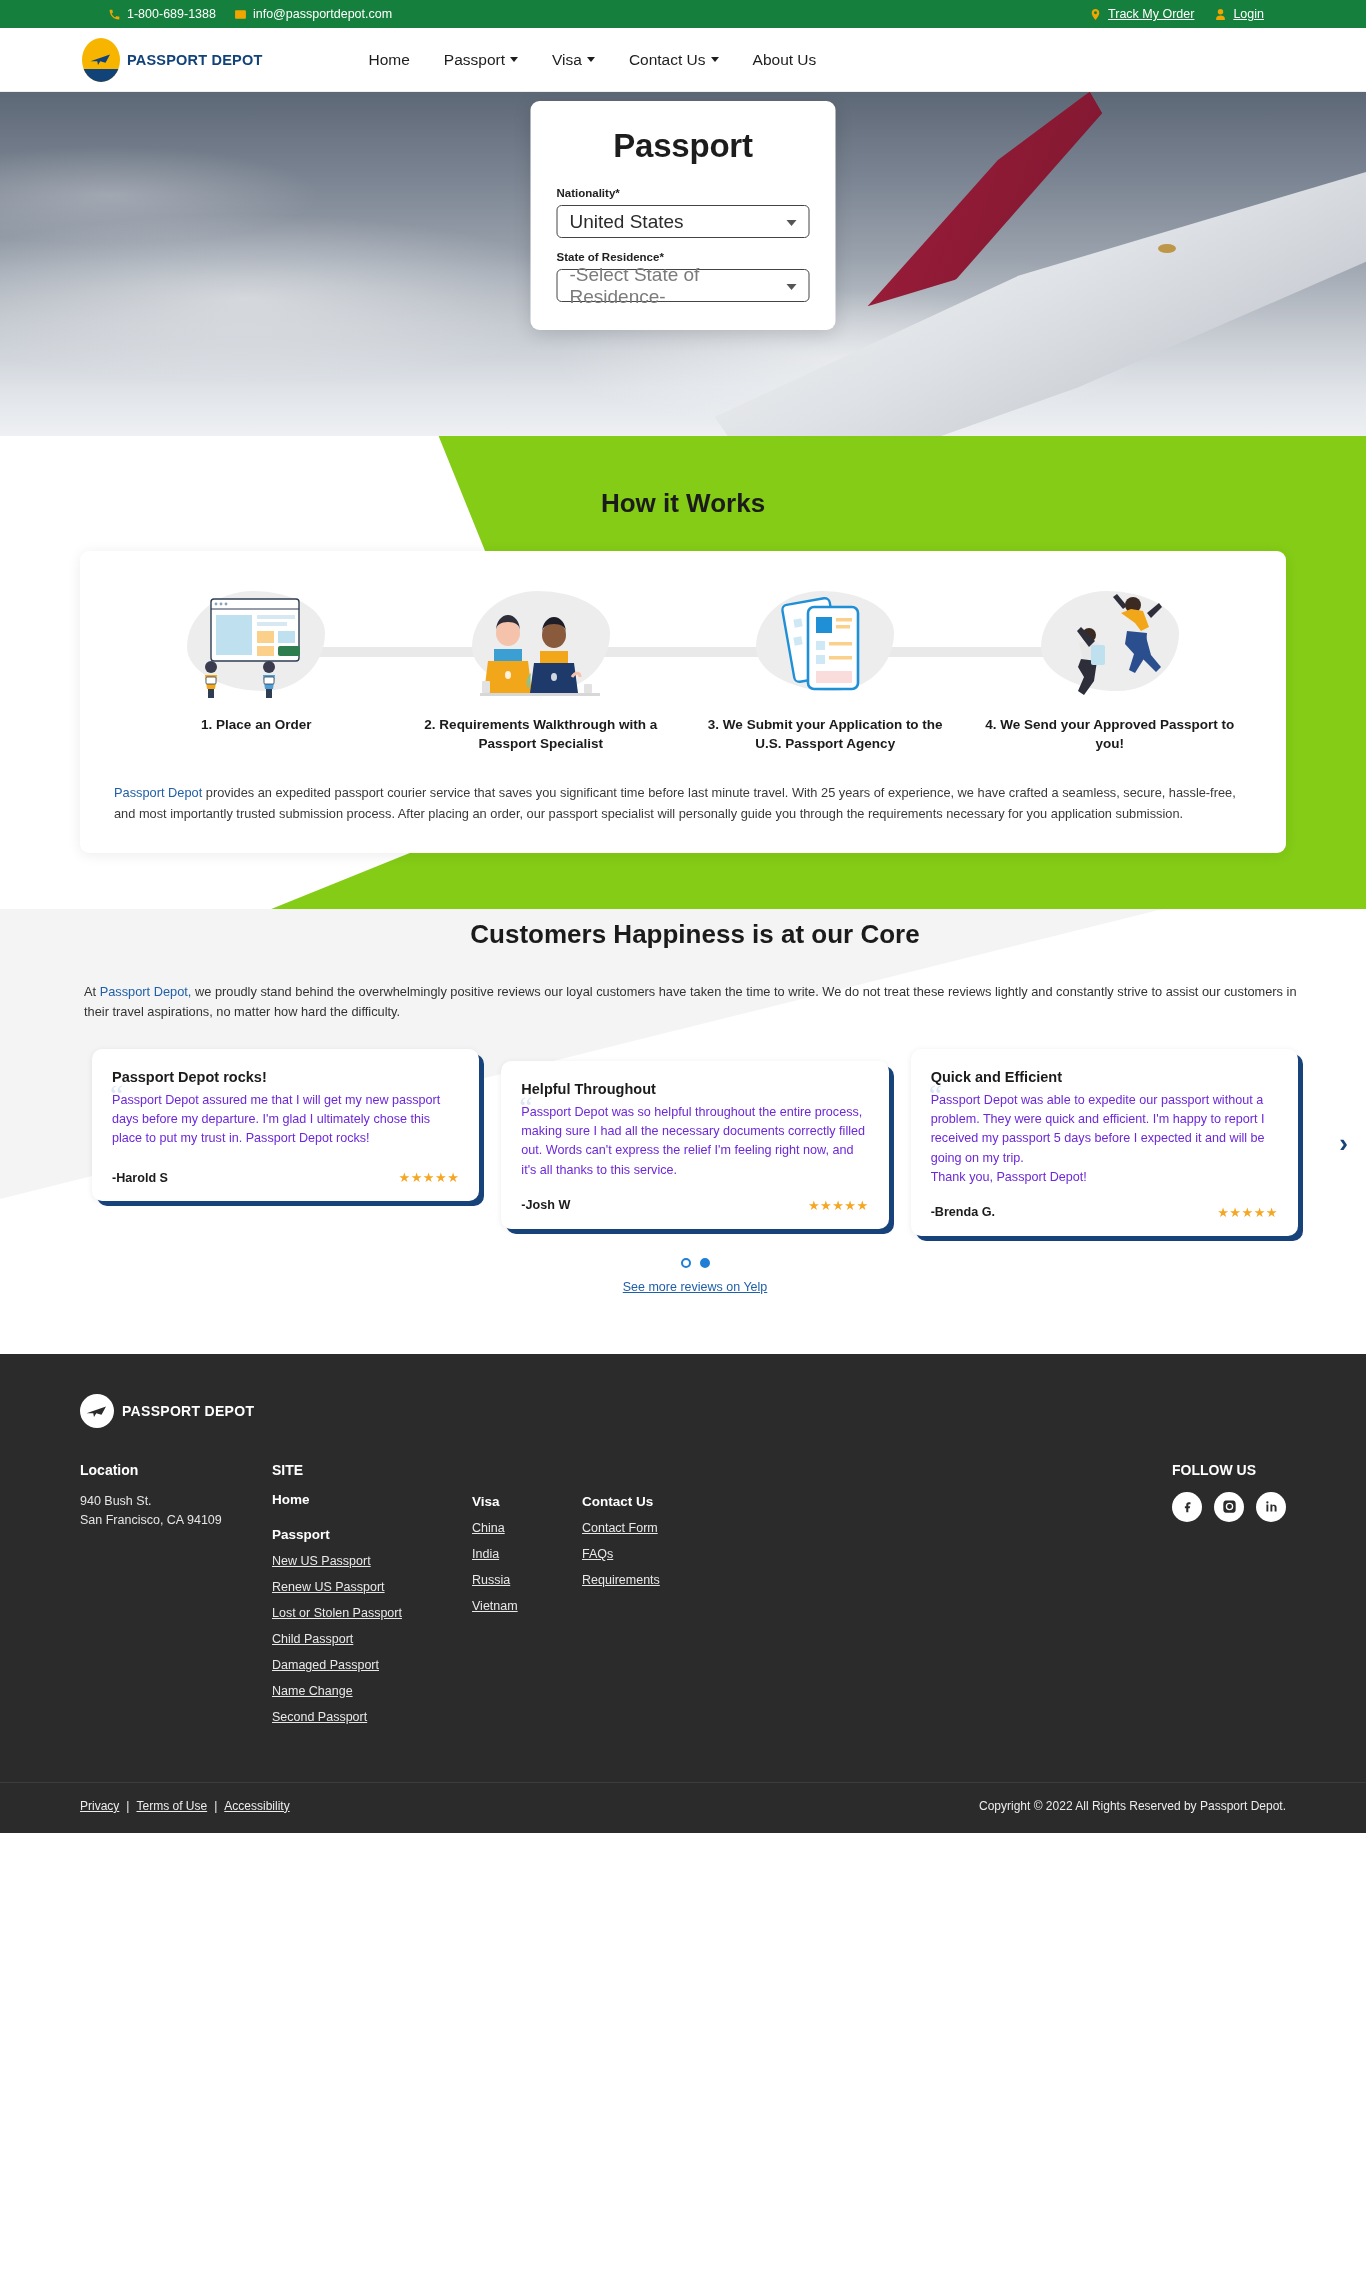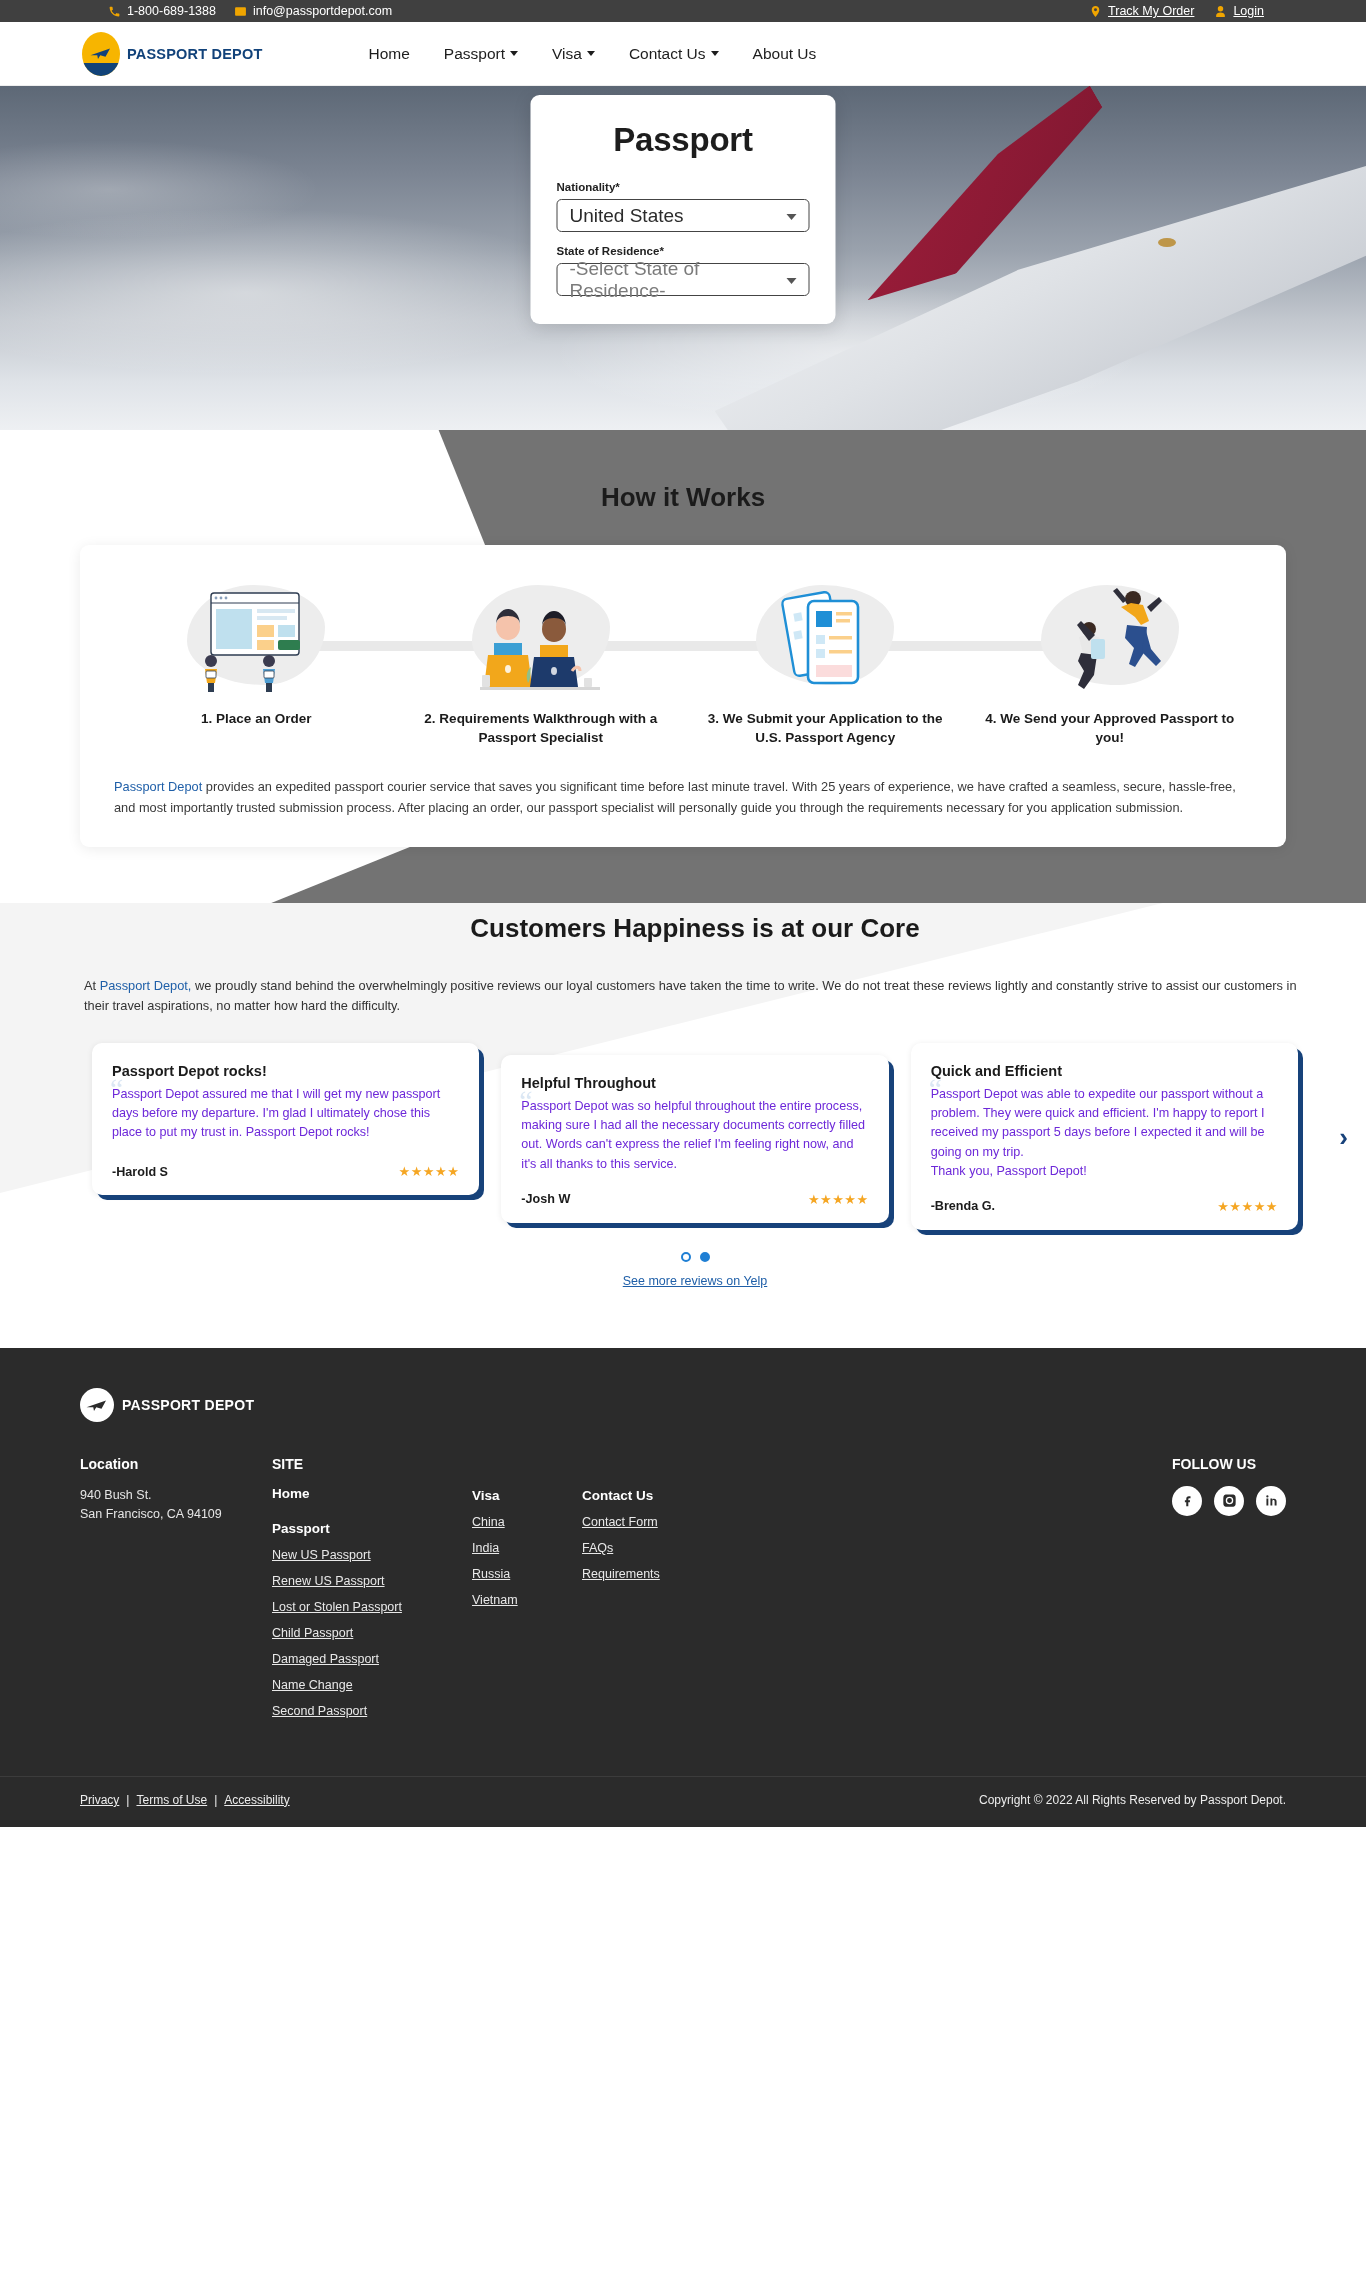--- a/index.html
+++ b/index.html
@@ -6,22 +6,22 @@
   html, body { width: 1366px; }
   body {
     font-family: "Liberation Sans", sans-serif;
     background: #ffffff;
     color: #222;
     -webkit-font-smoothing: antialiased;
   }
 
   
   .topbar {
-    background: #404040;
-    height: 22px;
+    background: #15803d;
+    height: 28px;
     display: flex;
     align-items: center;
     padding: 4px 60px;
     color: #ffffff;
     font-size: 12.5px;
   }
   .topbar-left { display: flex; align-items: center; gap: 18px; margin-left: 48px; }
   .topbar-right { margin-left: auto; display: flex; align-items: center; gap: 20px; margin-right: 42px; }
   .tb-item { display: flex; align-items: center; gap: 6px; }
   .tb-item a, .tb-link { color: #fff; text-decoration: underline; font-size: 12.5px; }
@@ -104,21 +104,21 @@
     background:#fff; display:flex; align-items:center; padding: 0 12px; cursor:pointer;
   }
   .sel-val { font-size: 19px; color:#2b2b2b; }
   .sel-val.ph { color:#7b7b7b; }
   .sel-arrow {
     position:absolute; right: 12px; top:50%; margin-top:-2px;
     width:0;height:0;border-left:5px solid transparent;border-right:5px solid transparent;border-top:6px solid #555;
   }
 
   
-  .works-section { background:#737373; padding: 52px 0 56px; position:relative; overflow:hidden; }
+  .works-section { background:#84cc16; padding: 52px 0 56px; position:relative; overflow:hidden; }
   .works-section::before {
     content:""; position:absolute; left:-200px; top:-60px; width: 700px; height: 560px;
     background:#ffffff; transform: rotate(-22deg); opacity:1;
   }
   .wrap { width: 1366px; margin: 0 auto; position:relative; z-index:2; }
   .sec-title { text-align:center; font-size: 26px; font-weight: 700; color:#1b1b1b; margin-bottom: 32px; }
   .works-card {
     margin: 0 80px; background:#fff; border-radius: 9px;
     box-shadow: 0 2px 14px rgba(0,0,0,.08); padding: 24px 34px 28px;
   }

